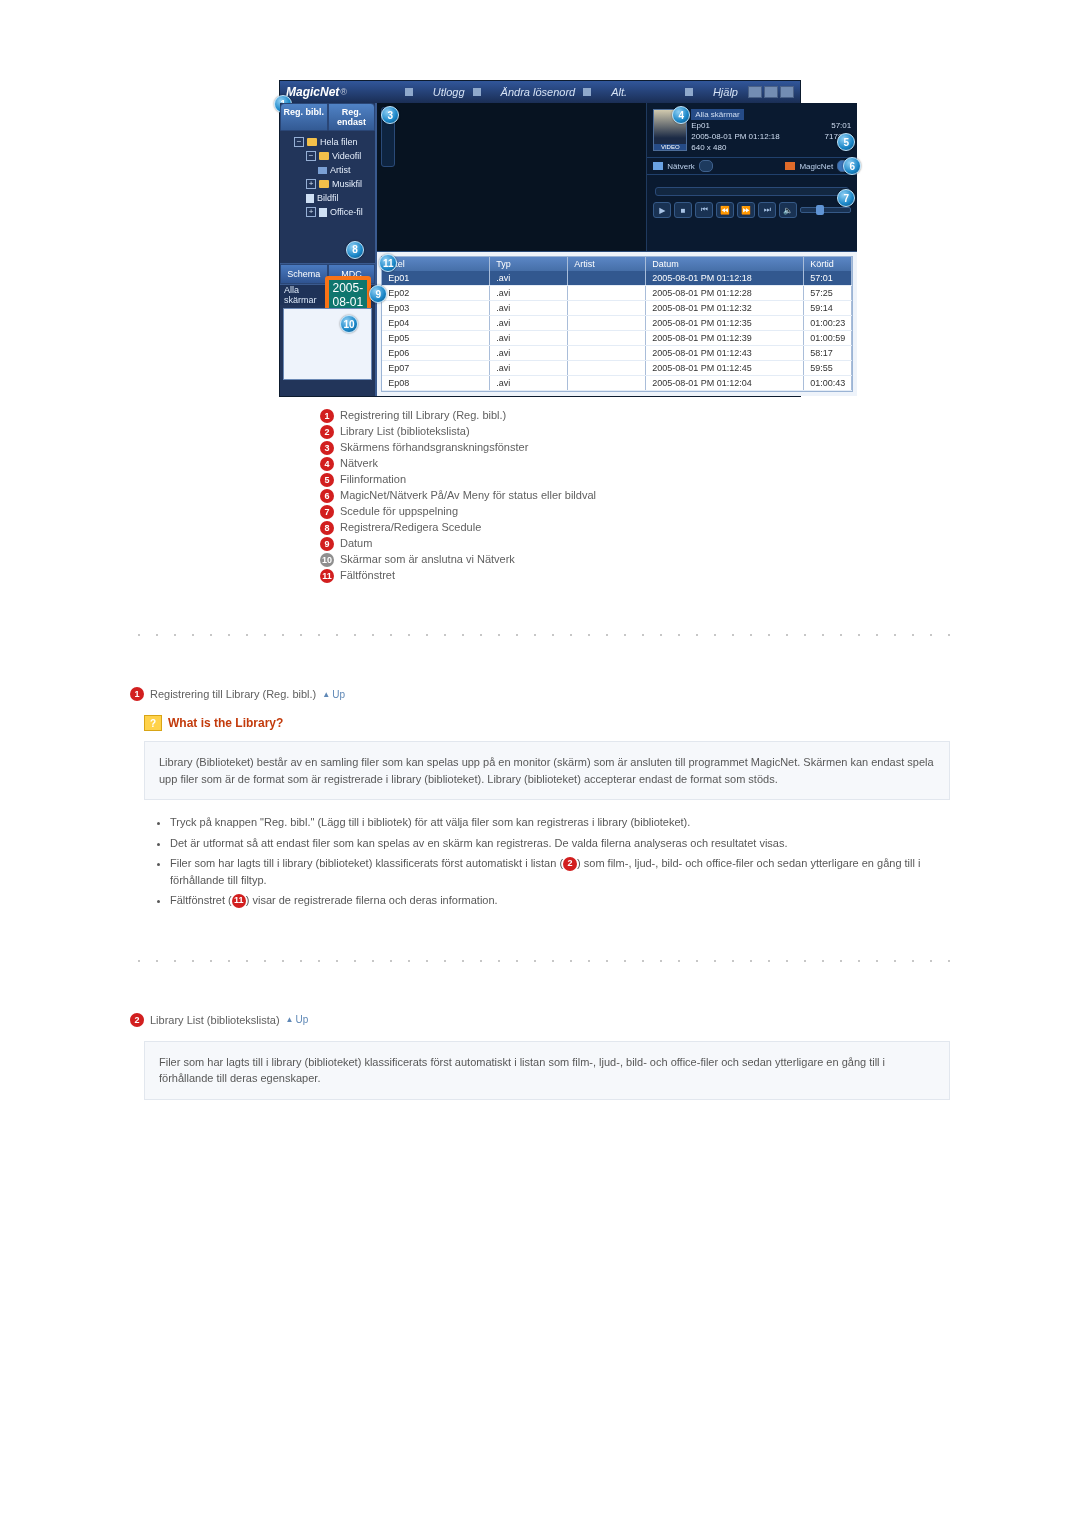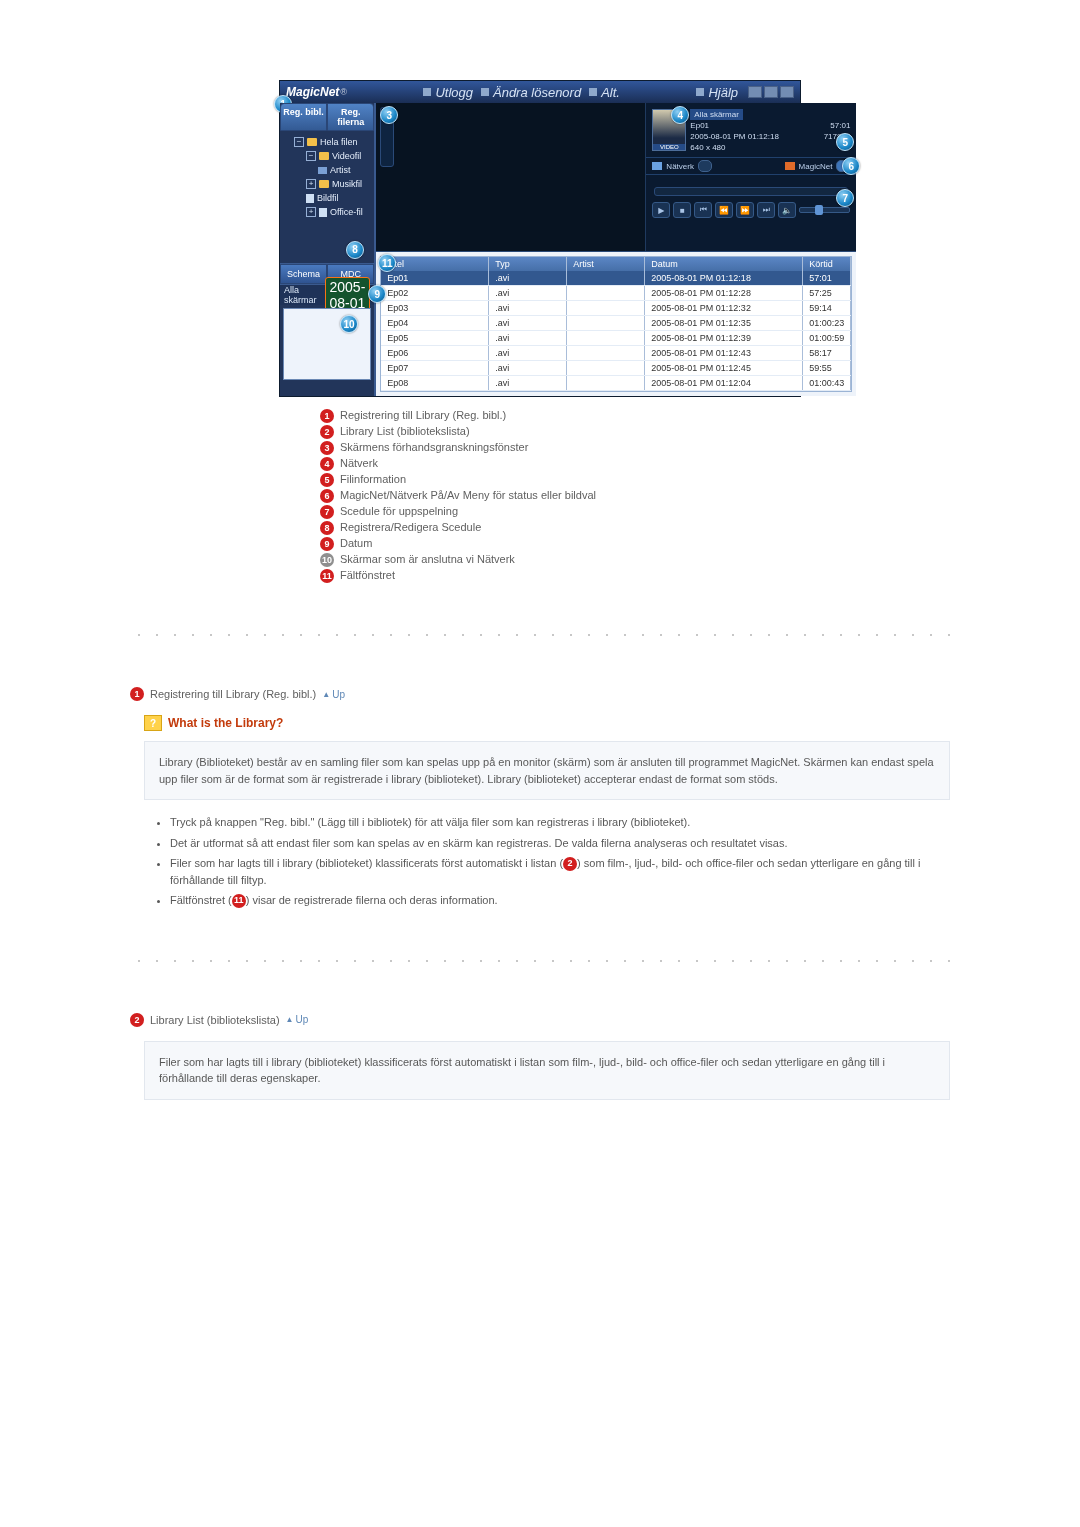--- a/index.html
+++ b/index.html
@@ -29,25 +29,25 @@
     height: 22px;
     padding: 0 6px;
     color: #fff;
     font-style: italic;
     background: linear-gradient(#31569a, #1a2e55);
   }
   .app-titlebar .logo { font-weight: bold; font-size: 12px; flex: 0 0 auto; }
   .app-titlebar .spacer { flex: 1; }
   .tb-btn {
     color: #d5e2f4;
-    font-size: 13px;
+    font-size: 11px;
     margin-left: 8px;
     display: inline-flex;
     align-items: center;
-    gap: 4px;
+    gap: 20px;
   }
   .tb-btn .sq {
     width: 8px; height: 8px; background:#8fa9cc; display:inline-block;
   }
   .win-icons { display:flex; gap:2px; margin-left:10px; }
   .win-icons span { width:12px;height:10px;background:#738db3;display:inline-block;border:1px solid #4a6187;}
   .app-body { display:flex; }
   
   .sidebar {
     width: 138px;
@@ -92,22 +92,22 @@
     text-align:center;
     font-size:9px;
     color:#fff;
     padding:4px 0;
     background:linear-gradient(#4a7ac0,#2f5390);
     border:1px solid #2a4676;
   }
   .sidebar-row2 { display:flex; align-items:center; gap:4px; height:16px; padding:2px 4px; background:#1e3258; border-top:1px solid #3a5a8f;}
   .sidebar-row2 .lbl { font-size:9px;color:#dce8f8;}
   .date-box {
-    font-size:14px; color:#fff; padding:1px 4px;
-    background:#14532d; border:1px solid #f97316; border-radius:3px;
+    font-size:12px; color:#fff; padding:1px 4px;
+    background:#0f766e; border:4px solid #f97316; border-radius:3px;
   }
   .sched-area {
     height: 70px;
     background:#eef3fb;
     border:1px solid #6b88b4;
     margin:3px;
     position:relative;
   }
 
   
@@ -270,21 +270,21 @@
           <span></span>
           <span></span>
         </span>
     </div>
 
     <div class="app-body">
 
       <div class="sidebar">
         <div class="tabbar">
           <div class="tab first">Reg. bibl.</div>
-          <div class="tab last">Reg. filerna</div>
+          <div class="tab last">Reg. endast</div>
         </div>
         <div class="tree">
           <div class="tree-row tree-indent1">
               <span class="toggle-box">−</span>
               <span class="folder-icon"></span>
               <span>Hela filen</span>
             </div>
           <div class="tree-row tree-indent2">
               <span class="toggle-box">−</span>
               <span class="folder-icon"></span>

